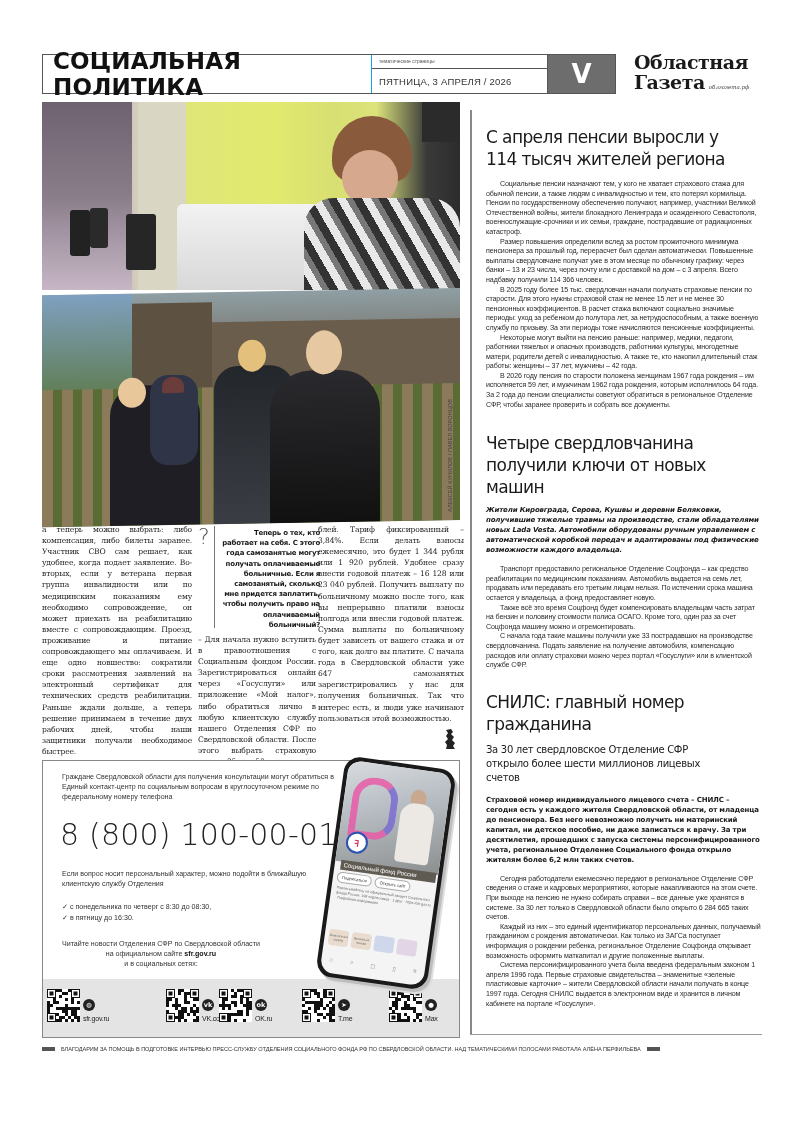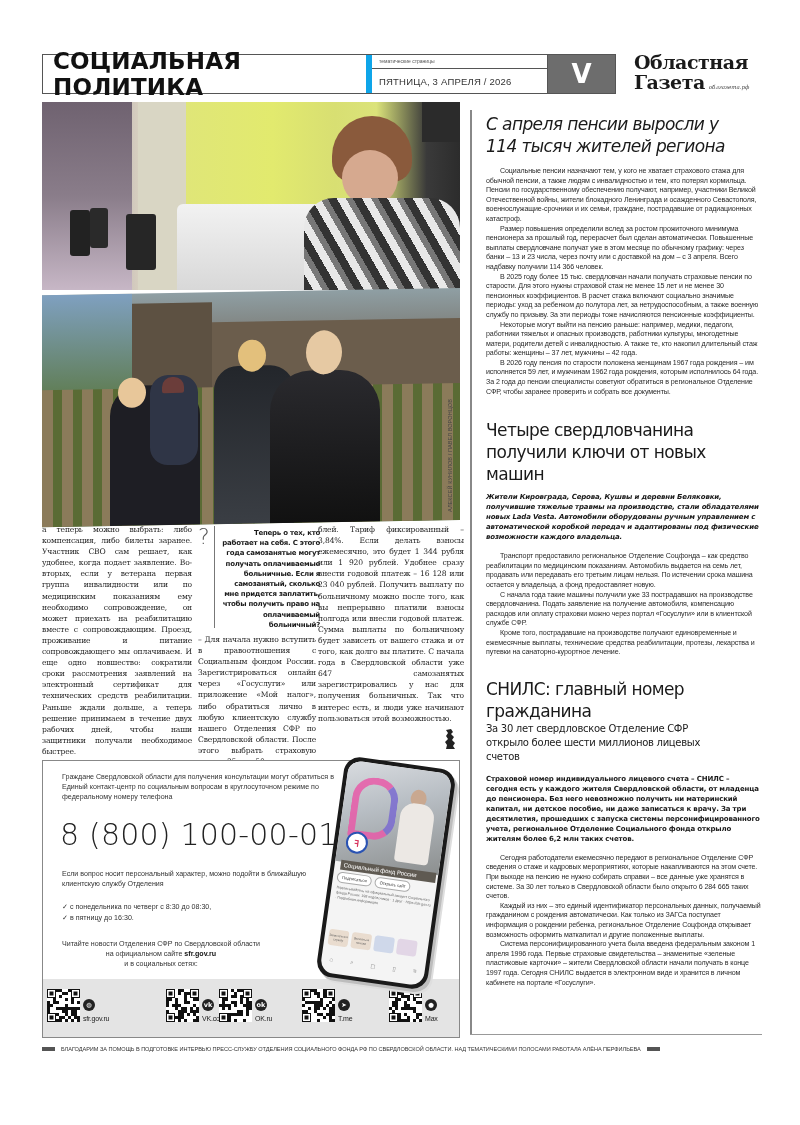--- a/index.html
+++ b/index.html
@@ -1,21 +1,21 @@
 <!DOCTYPE html>
 <html><head>
 <meta charset="utf-8">
 <style>
   * { box-sizing: border-box; margin: 0; padding: 0; }
   html, body { width: 800px; height: 1125px; background: #ffffff; overflow: hidden; }
   body { position: relative; font-family: "Liberation Sans", sans-serif; color: #1a1a1a; }
 
   
   .masthead { position: absolute; left: 42px; top: 54px; width: 574px; height: 40px; border: 1px solid #555; display: flex; }
-  .section-title { width: 329px; border-right: 6px solid #0ea5e9; display: flex; align-items: center; padding-left: 10px;
+  .section-title { width: 329px; border-right: 1px solid #0ea5e9; display: flex; align-items: center; padding-left: 10px;
     font-family: "DejaVu Sans", sans-serif; font-weight: bold; font-size: 23px; letter-spacing: 0.2px; color: #111; }
   .mast-meta { width: 176px; display: flex; flex-direction: column; border-right: 1px solid #555; }
   .mast-meta .kicker { height: 14px; border-bottom: 1px solid #555; font-size: 5px; color: #555; padding: 3px 0 0 7px; }
   .mast-meta .date { flex: 1; font-size: 9.5px; color: #333; padding: 7px 0 0 7px; letter-spacing: 0.2px; }
   .mast-letter { flex: 1; background: #6d6d6d; color: #fff; font-family: "DejaVu Sans", sans-serif; font-weight: bold;
     font-size: 26px; display: flex; align-items: center; justify-content: center; }
   .logo { position: absolute; left: 634px; top: 52px; width: 130px; }
   .logo .l1, .logo .l2 { font-family: "DejaVu Serif", serif; font-weight: bold; font-size: 19px; line-height: 20px; color: #1a1a1a; letter-spacing: -0.5px; }
   .logo .site { font-family: "DejaVu Serif", serif; font-style: italic; font-size: 5.5px; color: #444; margin-left: 4px; font-weight: normal; letter-spacing: 0; }
 
@@ -141,43 +141,43 @@
   <div class="qtext">Теперь о тех, кто работает на себя. С этого года самозанятые могут получать оплачиваемые больничные. Если я самозанятый, сколько мне придется заплатить, чтобы получить право на оплачиваемый больничный?</div>
 </div>
 <div class="serif-col col-b">– Для начала нужно вступить в правоотношения с Социальным фондом России. Зарегистрироваться онлайн через «Госуслуги» или приложение «Мой налог», либо обратиться лично в любую клиентскую службу нашего Отделения СФР по Свердловской области. После этого выбрать страховую сумму: 35 или 50 тыс. ру-</div>
 <div class="serif-col col-c">блей. Тариф фиксированный – 3,84%. Если делать взносы ежемесячно, это будет 1 344 рубля или 1 920 рублей. Удобнее сразу внести годовой платеж – 16 128 или 23 040 рублей. Получить выплату по больничному можно после того, как вы непрерывно платили взносы полгода или внесли годовой платеж. Сумма выплаты по больничному будет зависеть от вашего стажа и от того, как долго вы платите. С начала года в Свердловской области уже 647 самозанятых зарегистрировались у нас для получения больничных. Так что интерес есть, и люди уже начинают пользоваться этой возможностью.</div>
 <svg class="emblem" viewBox="0 0 14 22">
   <path d="M3 2 L8 1 L10 4 L8 6 L11 9 L9 12 L12 15 L10 18 L12 21 L3 21 L4 17 L2 14 L5 11 L3 8 L5 5 Z" fill="#222"></path>
 </svg>
 
 <div class="right-col">
   <div>
-    <h2 class="headline" style="width:240px;margin-top:3px;font-style:italic;">С апреля пенсии выросли у 114 тысяч жителей региона</h2>
+    <h2 class="headline" style="width:240px;margin-top:16px;">С апреля пенсии выросли у 114 тысяч жителей региона</h2>
     <div class="body" style="margin-top:10px;">
       <p>Социальные пенсии назначают тем, у кого не хватает страхового стажа для обычной пенсии, а также людям с инвалидностью и тем, кто потерял кормильца. Пенсии по государственному обеспечению получают, например, участники Великой Отечественной войны, жители блокадного Ленинграда и осажденного Севастополя, военнослужащие-срочники и их семьи, граждане, пострадавшие от радиационных катастроф.</p>
       <p>Размер повышения определили вслед за ростом прожиточного минимума пенсионера за прошлый год, перерасчет был сделан автоматически. Повышенные выплаты свердловчане получат уже в этом месяце по обычному графику: через банки – 13 и 23 числа, через почту или с доставкой на дом – с 3 апреля. Всего надбавку получили 114 366 человек.</p>
       <p>В 2025 году более 15 тыс. свердловчан начали получать страховые пенсии по старости. Для этого нужны страховой стаж не менее 15 лет и не менее 30 пенсионных коэффициентов. В расчет стажа включают социально значимые периоды: уход за ребенком до полутора лет, за нетрудоспособным, а также военную службу по призыву. За эти периоды тоже начисляются пенсионные коэффициенты.</p>
       <p>Некоторые могут выйти на пенсию раньше: например, медики, педагоги, работники тяжелых и опасных производств, работники культуры, многодетные матери, родители детей с инвалидностью. А также те, кто накопил длительный стаж работы: женщины – 37 лет, мужчины – 42 года.</p>
       <p>В 2026 году пенсия по старости положена женщинам 1967 года рождения – им исполняется 59 лет, и мужчинам 1962 года рождения, которым исполнилось 64 года. За 2 года до пенсии специалисты советуют обратиться в региональное Отделение СФР, чтобы заранее проверить и собрать все документы.</p>
     </div>
   </div>
 
   <div>
     <h2 class="headline" style="width:270px;margin-top:22px;">Четыре свердловчанина получили ключи от новых машин</h2>
     <div class="lead italic" style="margin-top:7px;">Жители Кировграда, Серова, Кушвы и деревни Беляковки, получившие тяжелые травмы на производстве, стали обладателями новых Lada Vesta. Автомобили оборудованы ручным управлением с автоматической коробкой передач и адаптированы под физические возможности каждого владельца.</div>
     <div class="body" style="margin-top:10px;">
       <p>Транспорт предоставило региональное Отделение Соцфонда – как средство реабилитации по медицинским показаниям. Автомобиль выдается на семь лет, продавать или передавать его третьим лицам нельзя. По истечении срока машина остается у владельца, а фонд предоставляет новую.</p>
+      <p>Также всё это время Соцфонд будет компенсировать владельцам часть затрат на бензин и половину стоимости полиса ОСАГО. Кроме того, один раз за счет Соцфонда машину можно и отремонтировать.</p>
       <p>С начала года такие машины получили уже 33 пострадавших на производстве свердловчанина. Подать заявление на получение автомобиля, компенсацию расходов или оплату страховки можно через портал «Госуслуги» или в клиентской службе СФР.</p>
-      <p>Кроме того, пострадавшие на производстве получают единовременные и ежемесячные выплаты, технические средства реабилитации, протезы, лекарства и путевки на санаторно-курортное лечение.</p>
     </div>
   </div>
 
   <div>
     <h2 class="headline" style="margin-top:20px;">СНИЛС: главный номер гражданина</h2>
-    <div class="subhead" style="margin-top:0;width:240px;">За 30 лет свердловское Отделение СФР открыло более шести миллионов лицевых счетов</div>
+    <div class="subhead" style="margin-top:8px;width:240px;">За 30 лет свердловское Отделение СФР открыло более шести миллионов лицевых счетов</div>
     <div class="lead" style="margin-top:10px;">Страховой номер индивидуального лицевого счета – СНИЛС – сегодня есть у каждого жителя Свердловской области, от младенца до пенсионера. Без него невозможно получить ни материнский капитал, ни детское пособие, ни даже записаться к врачу. За три десятилетия, прошедших с запуска системы персонифицированного учета, региональное Отделение Социального фонда открыло жителям более 6,2 млн таких счетов.</div>
     <div class="body" style="margin-top:10px;">
       <p>Сегодня работодатели ежемесячно передают в региональное Отделение СФР сведения о стаже и кадровых мероприятиях, которые накапливаются на этом счете. При выходе на пенсию не нужно собирать справки – все данные уже хранятся в системе. За 30 лет только в Свердловской области было открыто 6 284 665 таких счетов.</p>
       <p>Каждый из них – это единый идентификатор персональных данных, получаемый гражданином с рождения автоматически. Как только из ЗАГСа поступает информация о рождении ребенка, региональное Отделение Соцфонда открывает возможность оформить маткапитал и другие положенные выплаты.</p>
       <p>Система персонифицированного учета была введена федеральным законом 1 апреля 1996 года. Первые страховые свидетельства – знаменитые «зеленые пластиковые карточки» – жители Свердловской области начали получать в конце 1997 года. Сегодня СНИЛС выдается в электронном виде и хранится в личном кабинете на портале «Госуслуги».</p>
     </div>
   </div>
 </div>
 <div class="bottom-rule"></div>
 

